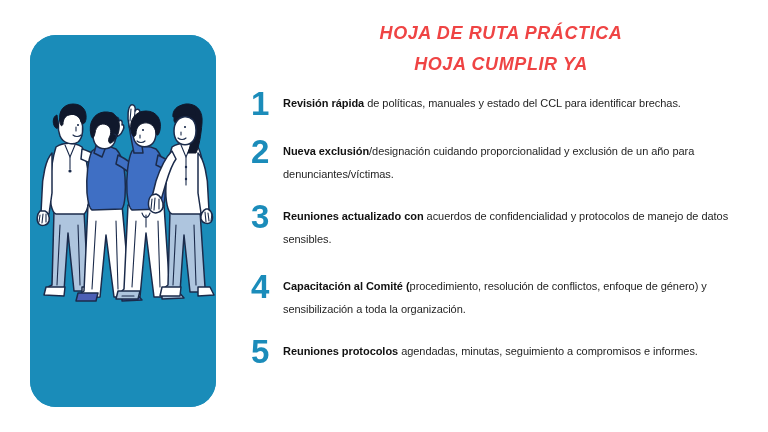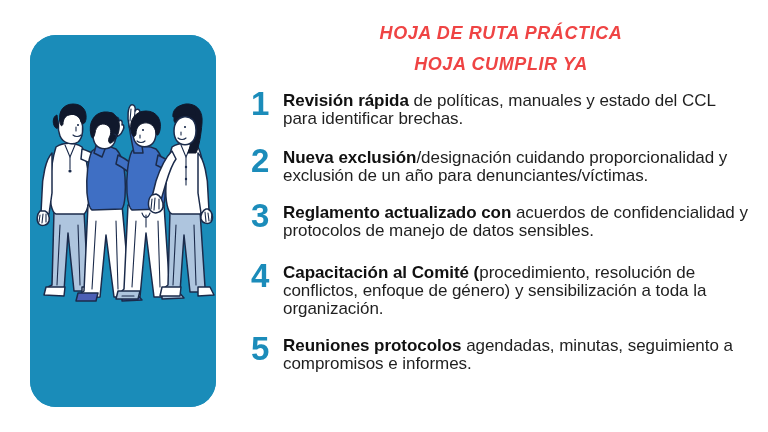--- a/index.html
+++ b/index.html
@@ -86,22 +86,22 @@
     font-weight: bold;
     font-size: 33px;
     line-height: 30px;
     text-align: left;
     padding-top: 1px;
     user-select: none;
   }
   .step-text {
     flex: 1 1 auto;
     color: #1f1f1f;
-    font-size: 17px;
-    line-height: 18px;
+    font-size: 11px;
+    line-height: 23px;
     padding-top: 4px;
     letter-spacing: -0.05px;
   }
   .step-text b {
     font-weight: bold;
     color: #111111;
   }
 
   
   .step.s1 { margin-bottom: 17px; }
@@ -252,21 +252,21 @@
         <div class="step-text"><b>Revisión rápida</b><span> de políticas, manuales y estado del CCL para identificar brechas.</span></div>
       </div>
 
       <div class="step s2">
         <div class="step-num">2</div>
         <div class="step-text"><b>Nueva exclusión</b><span>/designación cuidando proporcionalidad y exclusión de un año para denunciantes/víctimas.</span></div>
       </div>
 
       <div class="step s3">
         <div class="step-num">3</div>
-        <div class="step-text"><b>Reglamento actualizado con</b><span> acuerdos de confidencialidad y protocolos de manejo de datos sensibles.</span></div>
+        <div class="step-text"><b>Reuniones actualizado con</b><span> acuerdos de confidencialidad y protocolos de manejo de datos sensibles.</span></div>
       </div>
 
       <div class="step s4">
         <div class="step-num">4</div>
         <div class="step-text"><b>Capacitación al Comité (</b><span>procedimiento, resolución de conflictos, enfoque de género) y sensibilización a toda la organización.</span></div>
       </div>
 
       <div class="step s5">
         <div class="step-num">5</div>
         <div class="step-text"><b>Reuniones protocolos</b><span> agendadas, minutas, seguimiento a compromisos e informes.</span></div>

